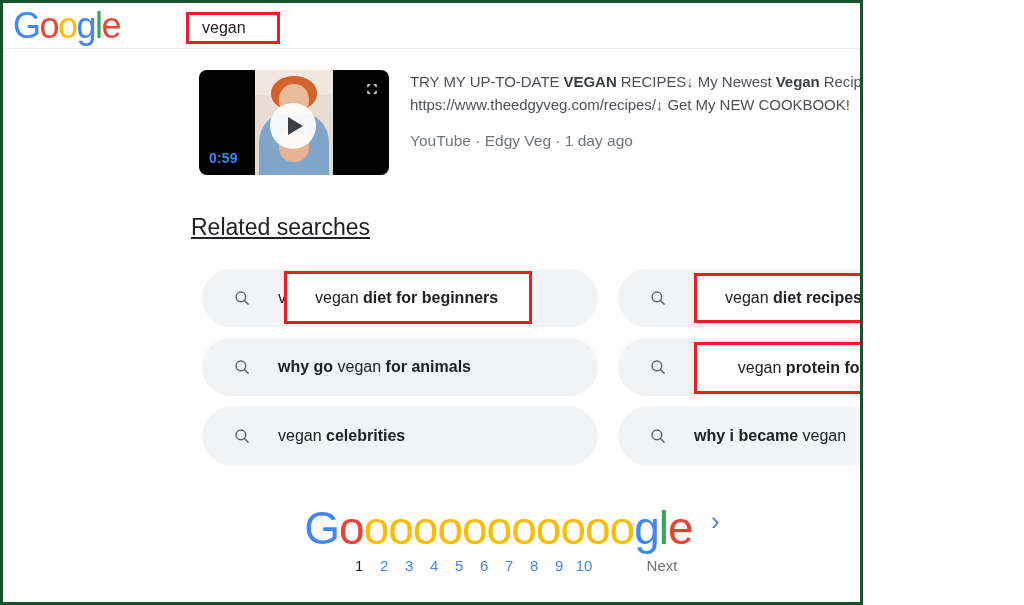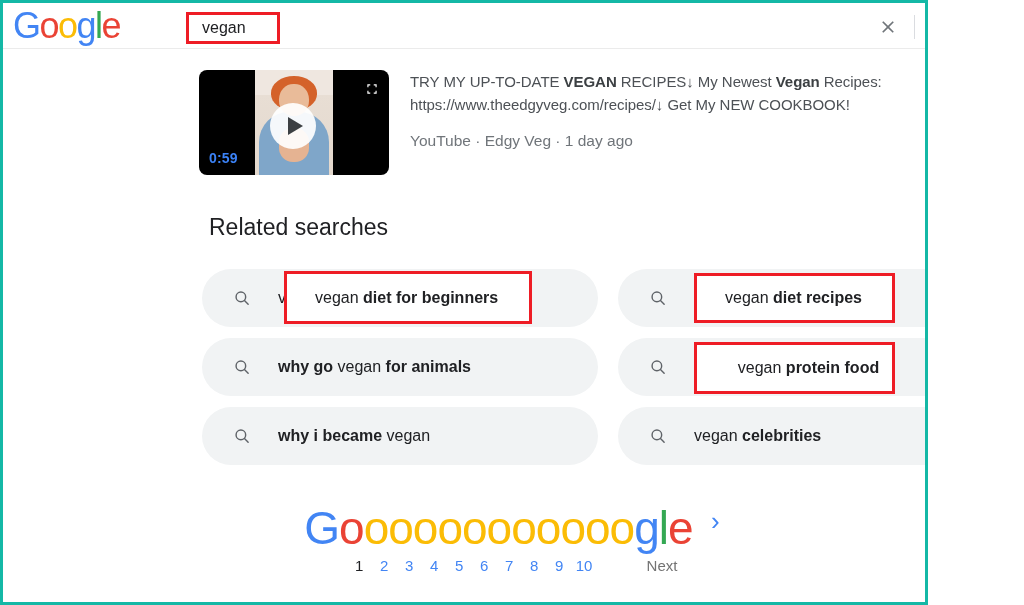--- a/index.html
+++ b/index.html
@@ -7,24 +7,24 @@
   html, body {
     width: 1024px;
     height: 605px;
     overflow: hidden;
     background: #ffffff;
     font-family: "Liberation Sans", "DejaVu Sans", sans-serif;
   }
 
   #page {
     position: relative;
-    width: 928px;
+    width: 863px;
     height: 605px;
     background: #ffffff;
-    border: 3px solid #14b8a6;
+    border: 3px solid #14532d;
     overflow: hidden;
   }
 
   
   #header {
     position: absolute;
     left: 0; top: 0;
     width: 1018px;
     height: 45px;
     background: #ffffff;
@@ -203,26 +203,27 @@
   #video-meta {
     margin-top: 15px;
     font-size: 15.5px;
     color: #70757a;
     line-height: 20px;
   }
 
   
   #related-heading {
     position: absolute;
-    left: 206px;
+    left: 188px;
     top: 209px;
     font-size: 23px;
     color: #202124;
     letter-spacing: 0px;
     line-height: 30px;
+    text-decoration: underline;
   }
 
   #related-grid {
     position: absolute;
     left: 199px;
     top: 266px;
     width: 812px;
   }
   .rel-row { display: flex; gap: 20px; margin-bottom: 11px; }
   .rel-pill {
@@ -437,31 +438,31 @@
     </div>
 
     <div class="rel-row">
       <div class="rel-pill">
         <span class="rel-icon">
           <svg width="18" height="18" viewBox="0 0 24 24">
             <circle cx="10.5" cy="10.5" r="6.4" fill="none" stroke="#5f6368" stroke-width="1.9"></circle>
             <line x1="15.3" y1="15.3" x2="20.2" y2="20.2" stroke="#5f6368" stroke-width="1.9" stroke-linecap="round"></line>
           </svg>
         </span>
+        <span class="rel-text"><span>vegan </span><b>celebrities</b></span>
+      </div>
+
+      <div class="rel-pill">
+        <span class="rel-icon">
+          <svg width="18" height="18" viewBox="0 0 24 24">
+            <circle cx="10.5" cy="10.5" r="6.4" fill="none" stroke="#5f6368" stroke-width="1.9"></circle>
+            <line x1="15.3" y1="15.3" x2="20.2" y2="20.2" stroke="#5f6368" stroke-width="1.9" stroke-linecap="round"></line>
+          </svg>
+        </span>
         <span class="rel-text"><b>why i became </b><span>vegan</span></span>
-      </div>
-
-      <div class="rel-pill">
-        <span class="rel-icon">
-          <svg width="18" height="18" viewBox="0 0 24 24">
-            <circle cx="10.5" cy="10.5" r="6.4" fill="none" stroke="#5f6368" stroke-width="1.9"></circle>
-            <line x1="15.3" y1="15.3" x2="20.2" y2="20.2" stroke="#5f6368" stroke-width="1.9" stroke-linecap="round"></line>
-          </svg>
-        </span>
-        <span class="rel-text"><span>vegan </span><b>celebrities</b></span>
       </div>
     </div>
   </div>
 
   <div class="annot-fill" style="left:281px; top:268px; width:248px; height:53px;">
     <span class="rel-text"><span>vegan </span><b>diet for beginners</b></span>
   </div>
 
   <div class="annot-fill" style="left:691px; top:270px; width:201px; height:50px;">
     <span class="rel-text"><span>vegan </span><b>diet recipes</b></span>

